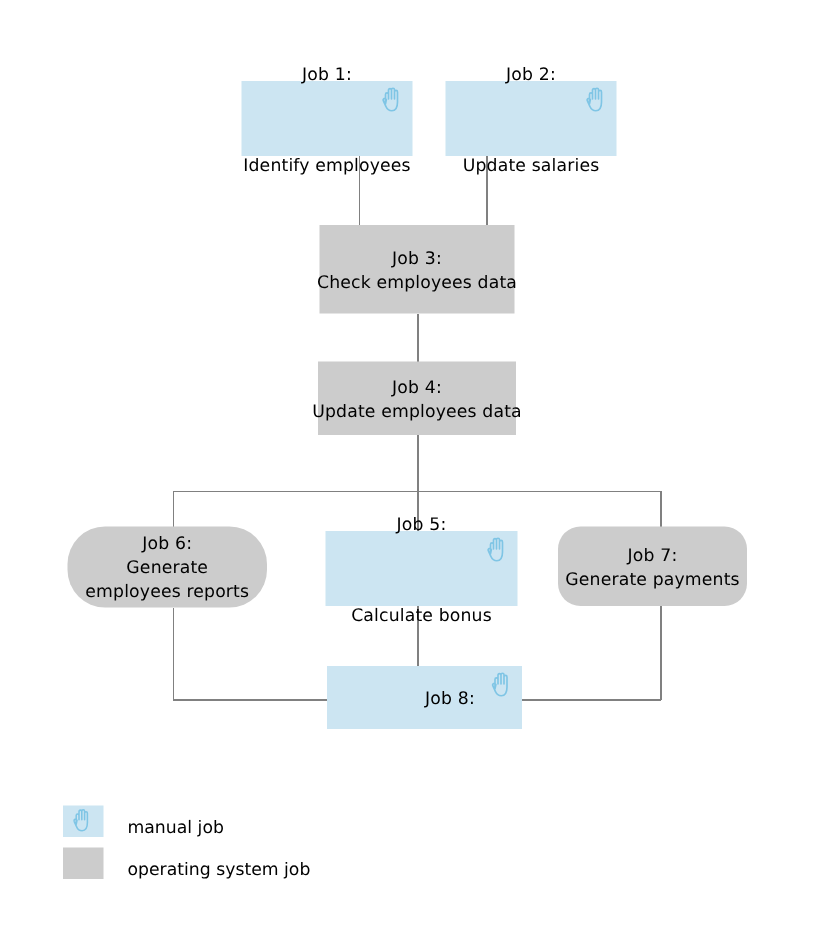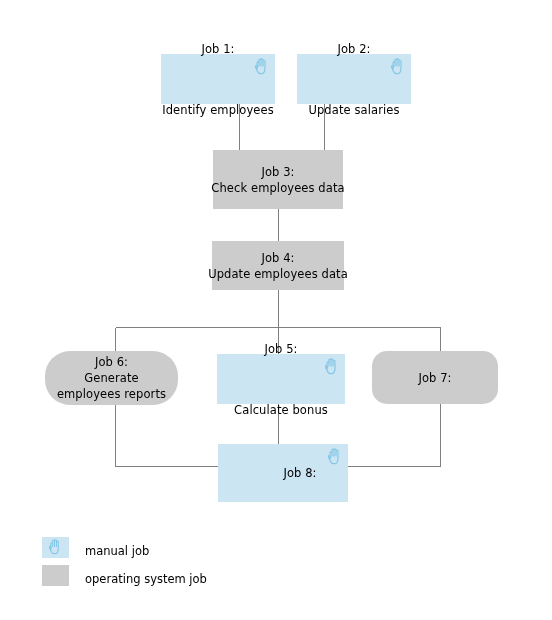--- a/index.html
+++ b/index.html
@@ -177,23 +177,24 @@
                  Q11.0 15.8 7.2 15.8 Q4.5 15.8 3.4 13.2 L1.6 9.3
                  Q1.1 8.1 2.1 7.6 Q3.0 7.2 3.6 8.4 Z" fill="none" stroke="#7fc5e5" stroke-width="1.1" stroke-linejoin="round"></path>
       </svg>
     </span>
     <span class="ttl">Job 5:</span>
     <span class="sub">Calculate bonus</span>
   </div>
 
   <div class="node system" style="left:372px; top:351px; width:126px; height:53px;border-radius:15px;">
     <span class="ttl">Job 7:</span>
-  </div>
-
-  <div class="node manual" style="left:218px; top:444px; width:130px; height:58px;padding-left:40px;">
+    <span class="sub">Generate  payments</span>
+  </div>
+
+  <div class="node manual" style="left:218px; top:444px; width:130px; height:42px;padding-left:40px;">
     <span class="hand">
       <svg viewBox="0 0 15 17" width="15" height="17">
         <path d="M3.0 11.2 L3.0 5.0 Q3.0 3.9 4.0 3.9 Q5.0 3.9 5.0 5.0 L5.0 8.0
                  L5.0 2.2 Q5.0 1.1 6.0 1.1 Q7.0 1.1 7.0 2.2 L7.0 8.0
                  L7.0 1.9 Q7.0 0.8 8.0 0.8 Q9.0 0.8 9.0 1.9 L9.0 8.0
                  L9.0 3.3 Q9.0 2.2 10.0 2.2 Q11.0 2.2 11.0 3.3 L11.0 10.0
                  Q11.0 15.8 7.2 15.8 Q4.5 15.8 3.4 13.2 L1.6 9.3
                  Q1.1 8.1 2.1 7.6 Q3.0 7.2 3.6 8.4 Z" fill="none" stroke="#7fc5e5" stroke-width="1.1" stroke-linejoin="round"></path>
       </svg>
     </span>

